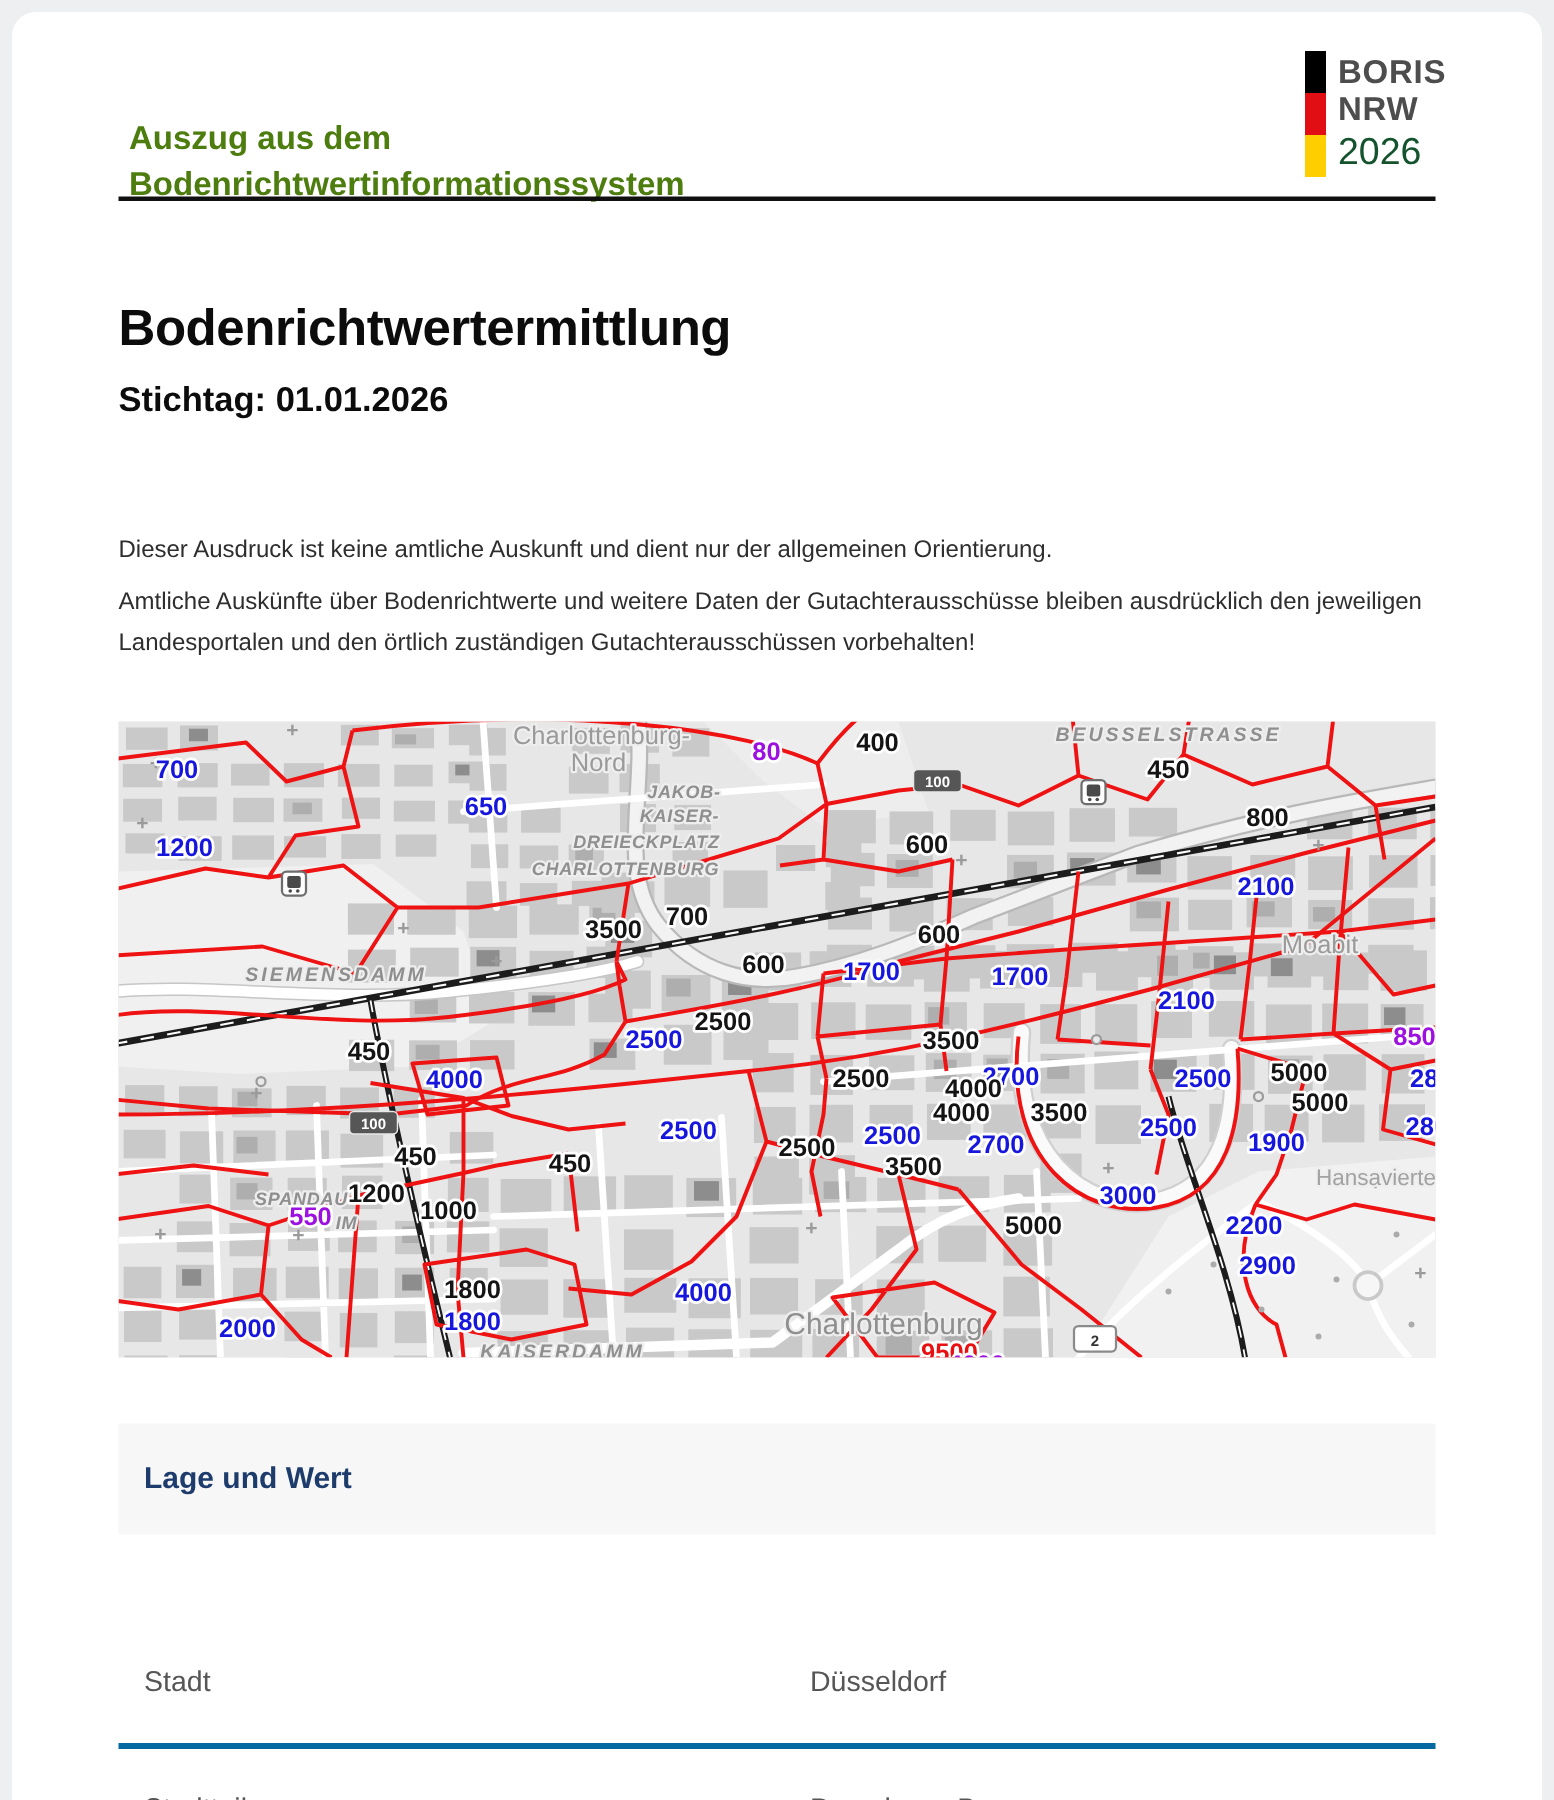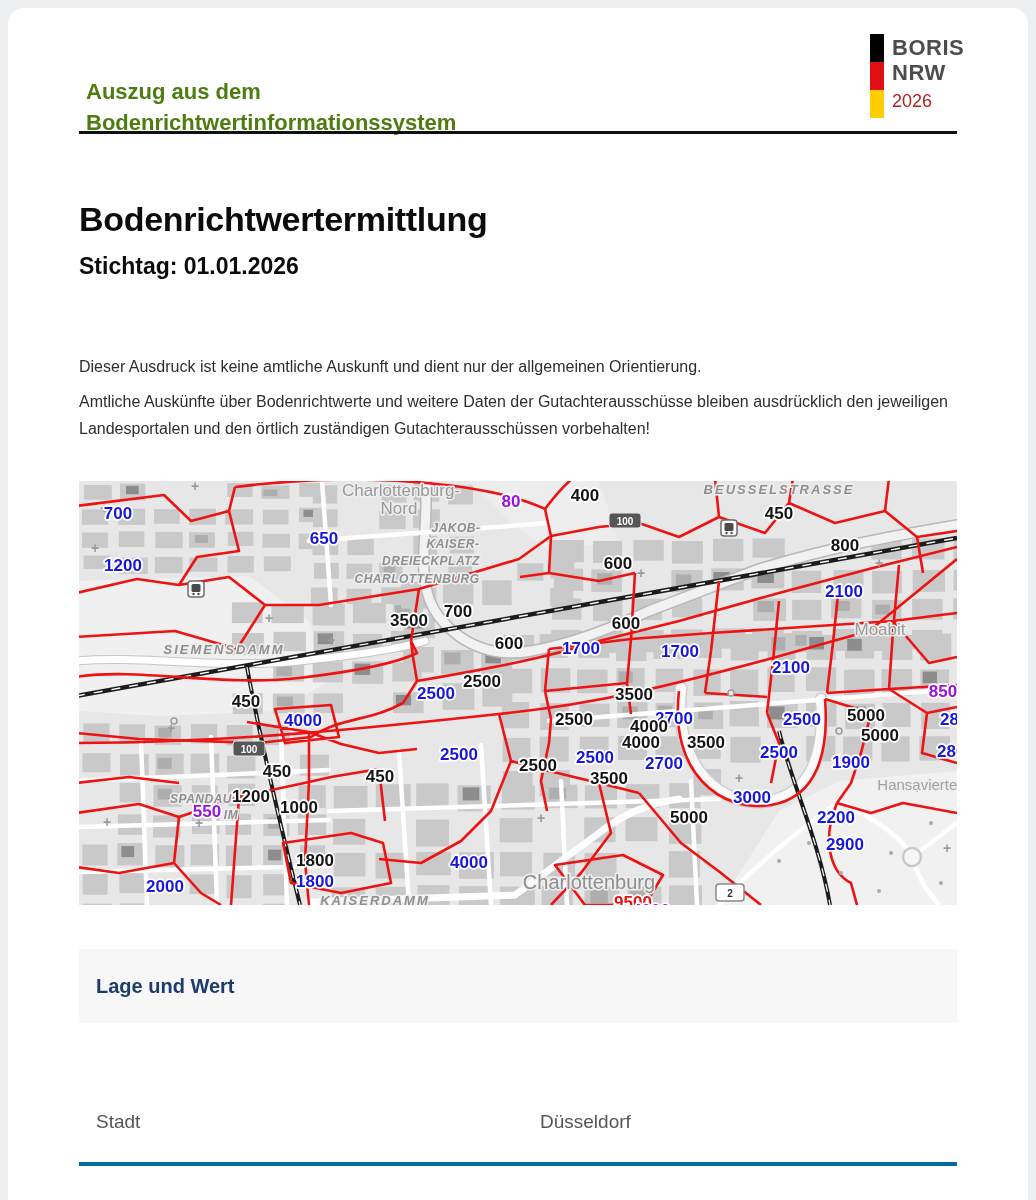--- a/index.html
+++ b/index.html
@@ -7,21 +7,21 @@
   #card{position:absolute;left:8px;top:8px;width:1020px;height:1250px;
     background:#ffffff;border-radius:16px;}
   .abs{position:absolute;}
   
   #hdr-text{left:78px;top:50px;font-size:22px;line-height:31px;font-weight:600;color:#4d7c0f;margin-top:18px;}
   #hdr-rule{left:71px;top:123px;width:878px;height:3px;background:#101010;}
   #flagbar{left:862px;top:26px;width:14px;height:84px;display:flex;flex-direction:column;}
   .flag-seg{flex:1;}
   #brand{left:884px;top:27px;}
   .brand-line{font-size:22px;line-height:25px;font-weight:700;color:#4d4d4d;letter-spacing:.5px;}
-  #brand-year{font-size:18px;line-height:22px;color:#b91c1c;margin-top:5px;}
+  #brand-year{font-size:25px;line-height:22px;color:#14532d;margin-top:5px;}
   
   #title{left:71px;top:192px;font-size:34px;font-weight:800;letter-spacing:-.3px;color:#0c0c0c;}
   #subtitle{left:71px;top:245px;font-size:23px;font-weight:700;color:#0c0c0c;}
   .para{left:71px;width:880px;font-size:16px;line-height:27px;color:#2e2e2e;}
   #p1{top:329px;} #p2{top:363px;margin-top:17px;}
   
   #map{left:71px;top:473px;width:878px;height:424px;background:#e7e7e7;overflow:hidden;}
   #map svg{display:block;}
   .mv{font-weight:700;font-size:17px;paint-order:stroke;stroke:#ffffff;stroke-width:3.5px;
       stroke-linejoin:round;text-anchor:middle;}

